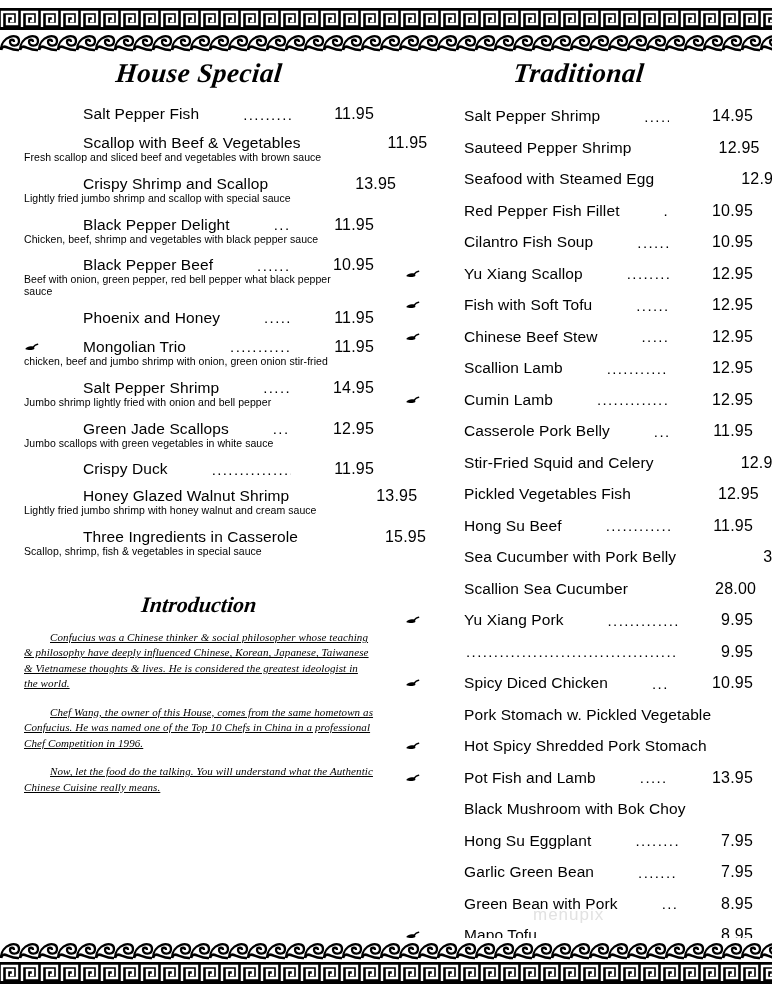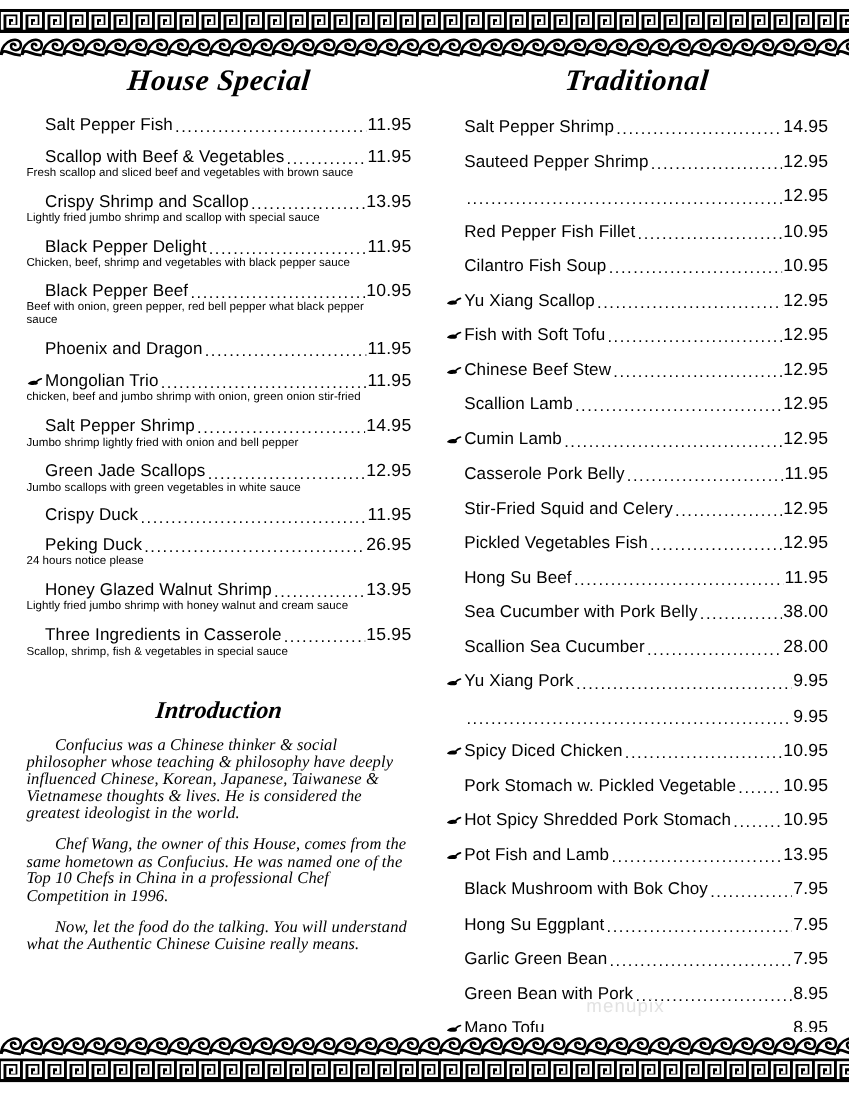--- a/index.html
+++ b/index.html
@@ -68,23 +68,24 @@
   .col-right .section-title { margin-bottom: 18px; }
 
   
   .item {
     position: relative;
     margin-bottom: 9px;
   }
 
   .item-line {
     display: flex;
-    align-items: flex-end;
+    align-items: center;
     width: 100%;
     position: relative;
+    gap: 42px;
   }
   .chili-slot {
     width: 17px;
     flex: 0 0 17px;
     position: relative;
     align-self: center;
   }
   .chili-slot svg {
     position: absolute;
     left: 0;
@@ -144,26 +145,27 @@
     font-family: "Liberation Serif", serif;
     font-style: italic;
     font-weight: 700;
     font-size: 22px;
     margin: 0 0 12px 0;
     transform: skewX(-6deg);
   }
   .intro p {
     font-family: "Liberation Serif", serif;
     font-style: italic;
-    font-size: 15px;
+    font-size: 11px;
     line-height: 15.5px;
     margin: 0 0 13px 0;
     text-indent: 26px;
     text-align: left;
     letter-spacing: 0.1px;
+    text-decoration: underline;
   }
 
   
   .watermark {
     position: absolute;
     left: 533px;
     top: 905px;
     font-size: 17px;
     letter-spacing: 1px;
     color: #e2e2e2;
@@ -327,21 +329,21 @@
             <span class="chili-slot"></span>
             <span class="item-name">Black Pepper Beef</span>
             <span class="leader"></span>
             <span class="price">10.95</span>
           </div>
           <div class="desc">Beef with onion, green pepper, red bell pepper what black pepper sauce</div>
         </div>
         <div class="item">
           <div class="item-line">
             <span class="chili-slot"></span>
-            <span class="item-name">Phoenix and Dragon</span>
+            <span class="item-name">Phoenix and Honey</span>
             <span class="leader"></span>
             <span class="price">11.95</span>
           </div>
         </div>
         <div class="item">
           <div class="item-line">
             <span class="chili-slot">
               <svg width="15" height="13" viewBox="0 0 15 13" xmlns="http://www.w3.org/2000/svg">
                 <path d="M1.2,8.9 C3.0,6.4 6.6,5.6 9.0,6.6 C10.4,7.2 10.9,8.6 10.0,9.2 C8.8,10.0 6.0,10.2 3.6,9.8 C2.6,9.6 1.7,9.3 1.2,8.9 Z" fill="#000"></path>
                 <path d="M9.3,6.9 C10.4,5.6 12.0,4.6 13.6,4.3" fill="none" stroke="#000" stroke-width="1.5" stroke-linecap="round"></path>
@@ -371,29 +373,20 @@
           </div>
           <div class="desc">Jumbo scallops with green vegetables in white sauce</div>
         </div>
         <div class="item no-desc">
           <div class="item-line">
             <span class="chili-slot"></span>
             <span class="item-name">Crispy Duck</span>
             <span class="leader"></span>
             <span class="price">11.95</span>
           </div>
-        </div>
-        <div class="item">
-          <div class="item-line">
-            <span class="chili-slot"></span>
-            <span class="item-name">Peking Duck</span>
-            <span class="leader"></span>
-            <span class="price">26.95</span>
-          </div>
-          <div class="desc">24 hours notice please</div>
         </div>
         <div class="item">
           <div class="item-line">
             <span class="chili-slot"></span>
             <span class="item-name">Honey Glazed Walnut Shrimp</span>
             <span class="leader"></span>
             <span class="price">13.95</span>
           </div>
           <div class="desc">Lightly fried jumbo shrimp with honey walnut and cream sauce</div>
         </div>
@@ -433,20 +426,21 @@
           <div class="item-line">
             <span class="chili-slot"></span>
             <span class="item-name">Sauteed Pepper Shrimp</span>
             <span class="leader"></span>
             <span class="price">12.95</span>
           </div>
         </div>
         <div class="item">
           <div class="item-line">
             <span class="chili-slot"></span>
+            <span class="item-name">Seafood with Steamed Egg</span>
             <span class="leader"></span>
             <span class="price">12.95</span>
           </div>
         </div>
         <div class="item">
           <div class="item-line">
             <span class="chili-slot"></span>
             <span class="item-name">Red Pepper Fish Fillet</span>
             <span class="leader"></span>
             <span class="price">10.95</span>

